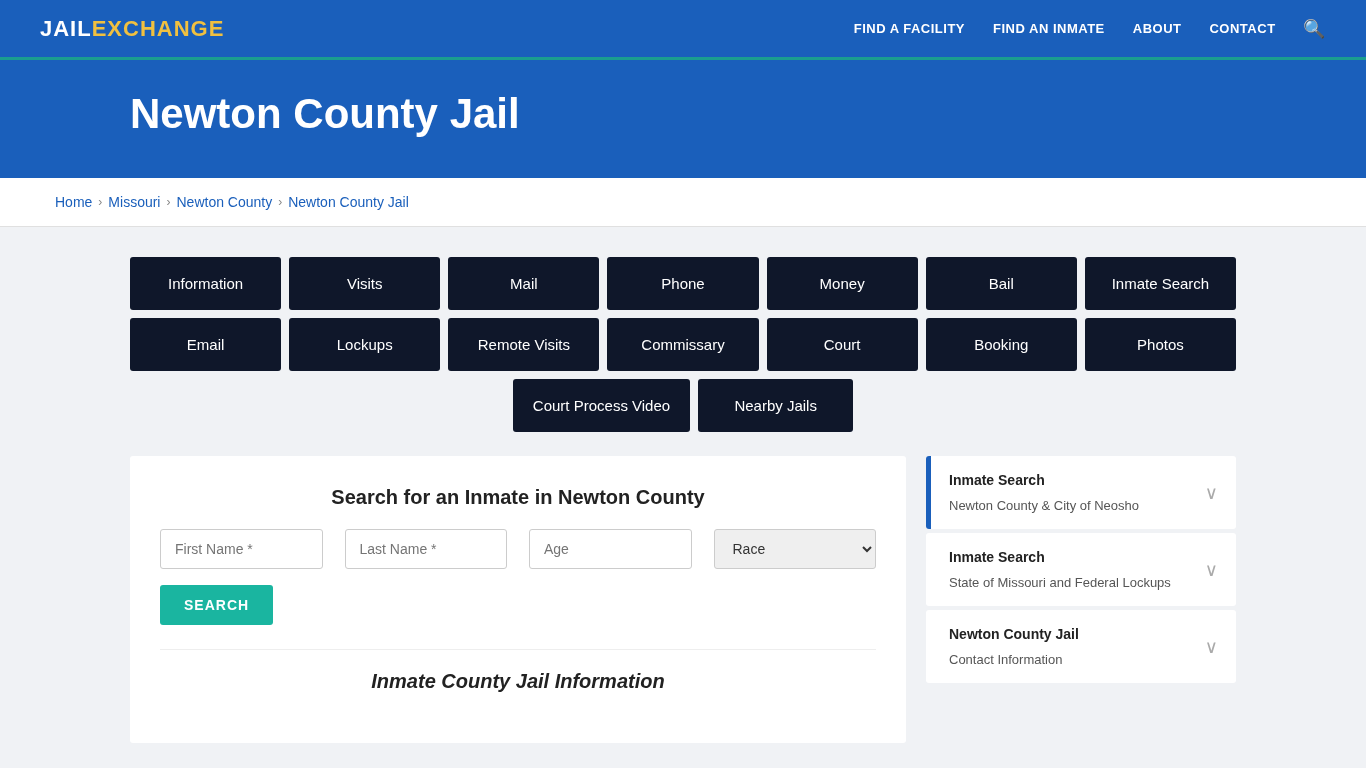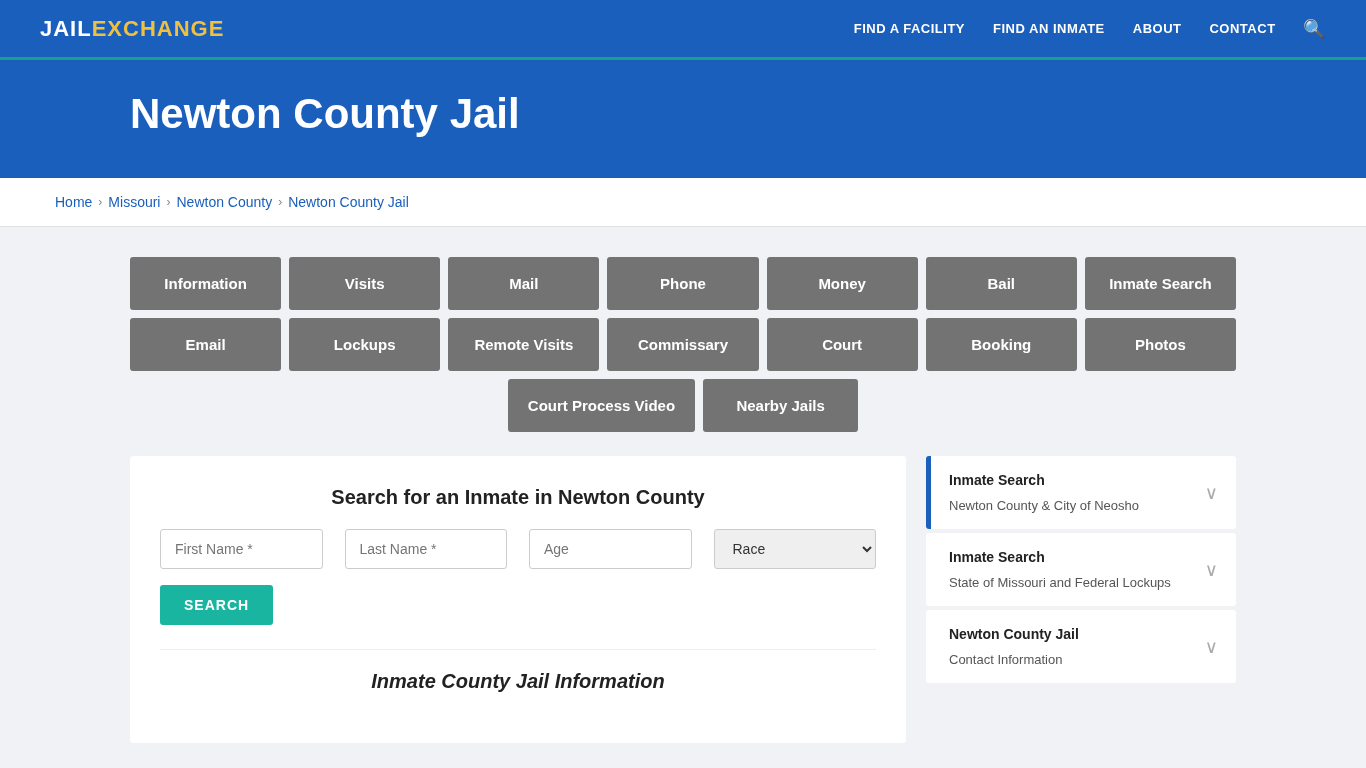--- a/index.html
+++ b/index.html
@@ -91,26 +91,26 @@
       gap: 8px;
       margin-bottom: 8px;
     }
     .btn-grid-row3 {
       display: flex;
       justify-content: center;
       gap: 8px;
       margin-bottom: 24px;
     }
     .grid-btn {
-      background: #737373;
+      background: #0f172a;
       color: white;
       border: none;
       padding: 18px 10px;
       font-size: 15px;
-      font-weight: 700;
+      font-weight: 400;
       cursor: pointer;
       border-radius: 3px;
       text-align: center;
       transition: background 0.2s;
     }
     .btn-grid-row3 .grid-btn {
       min-width: 155px;
       padding: 18px 20px;
     }
 

